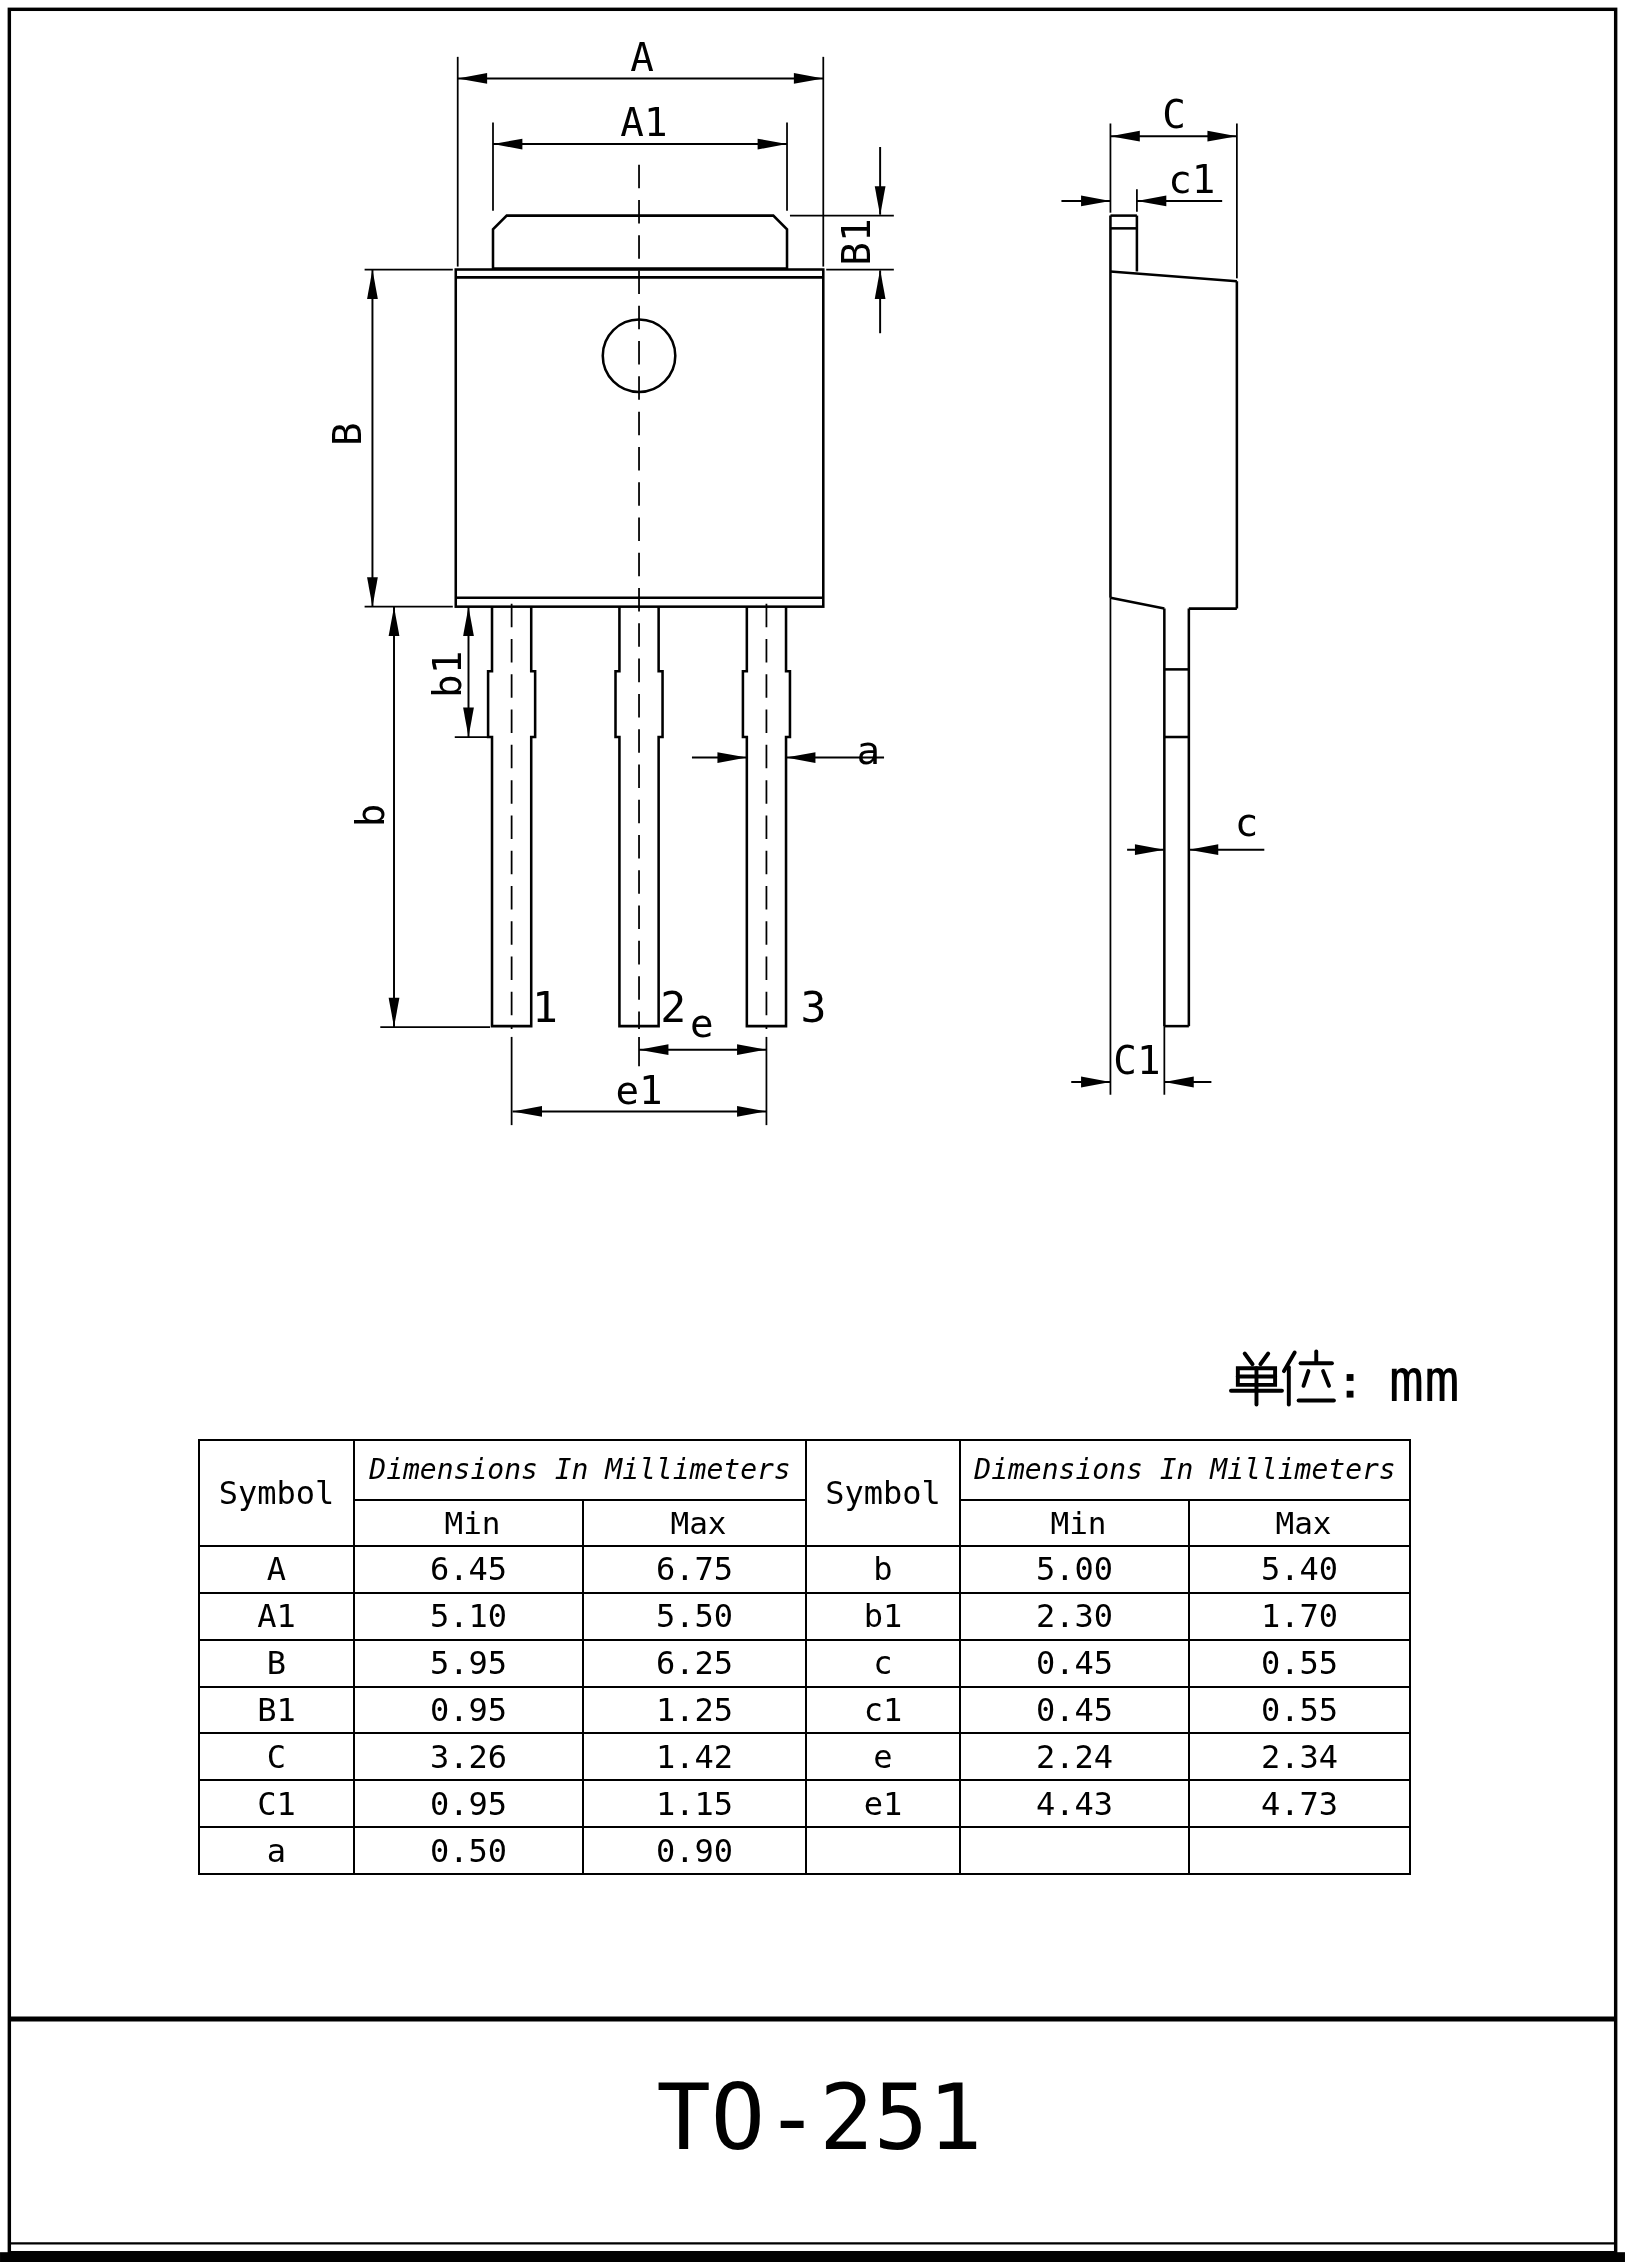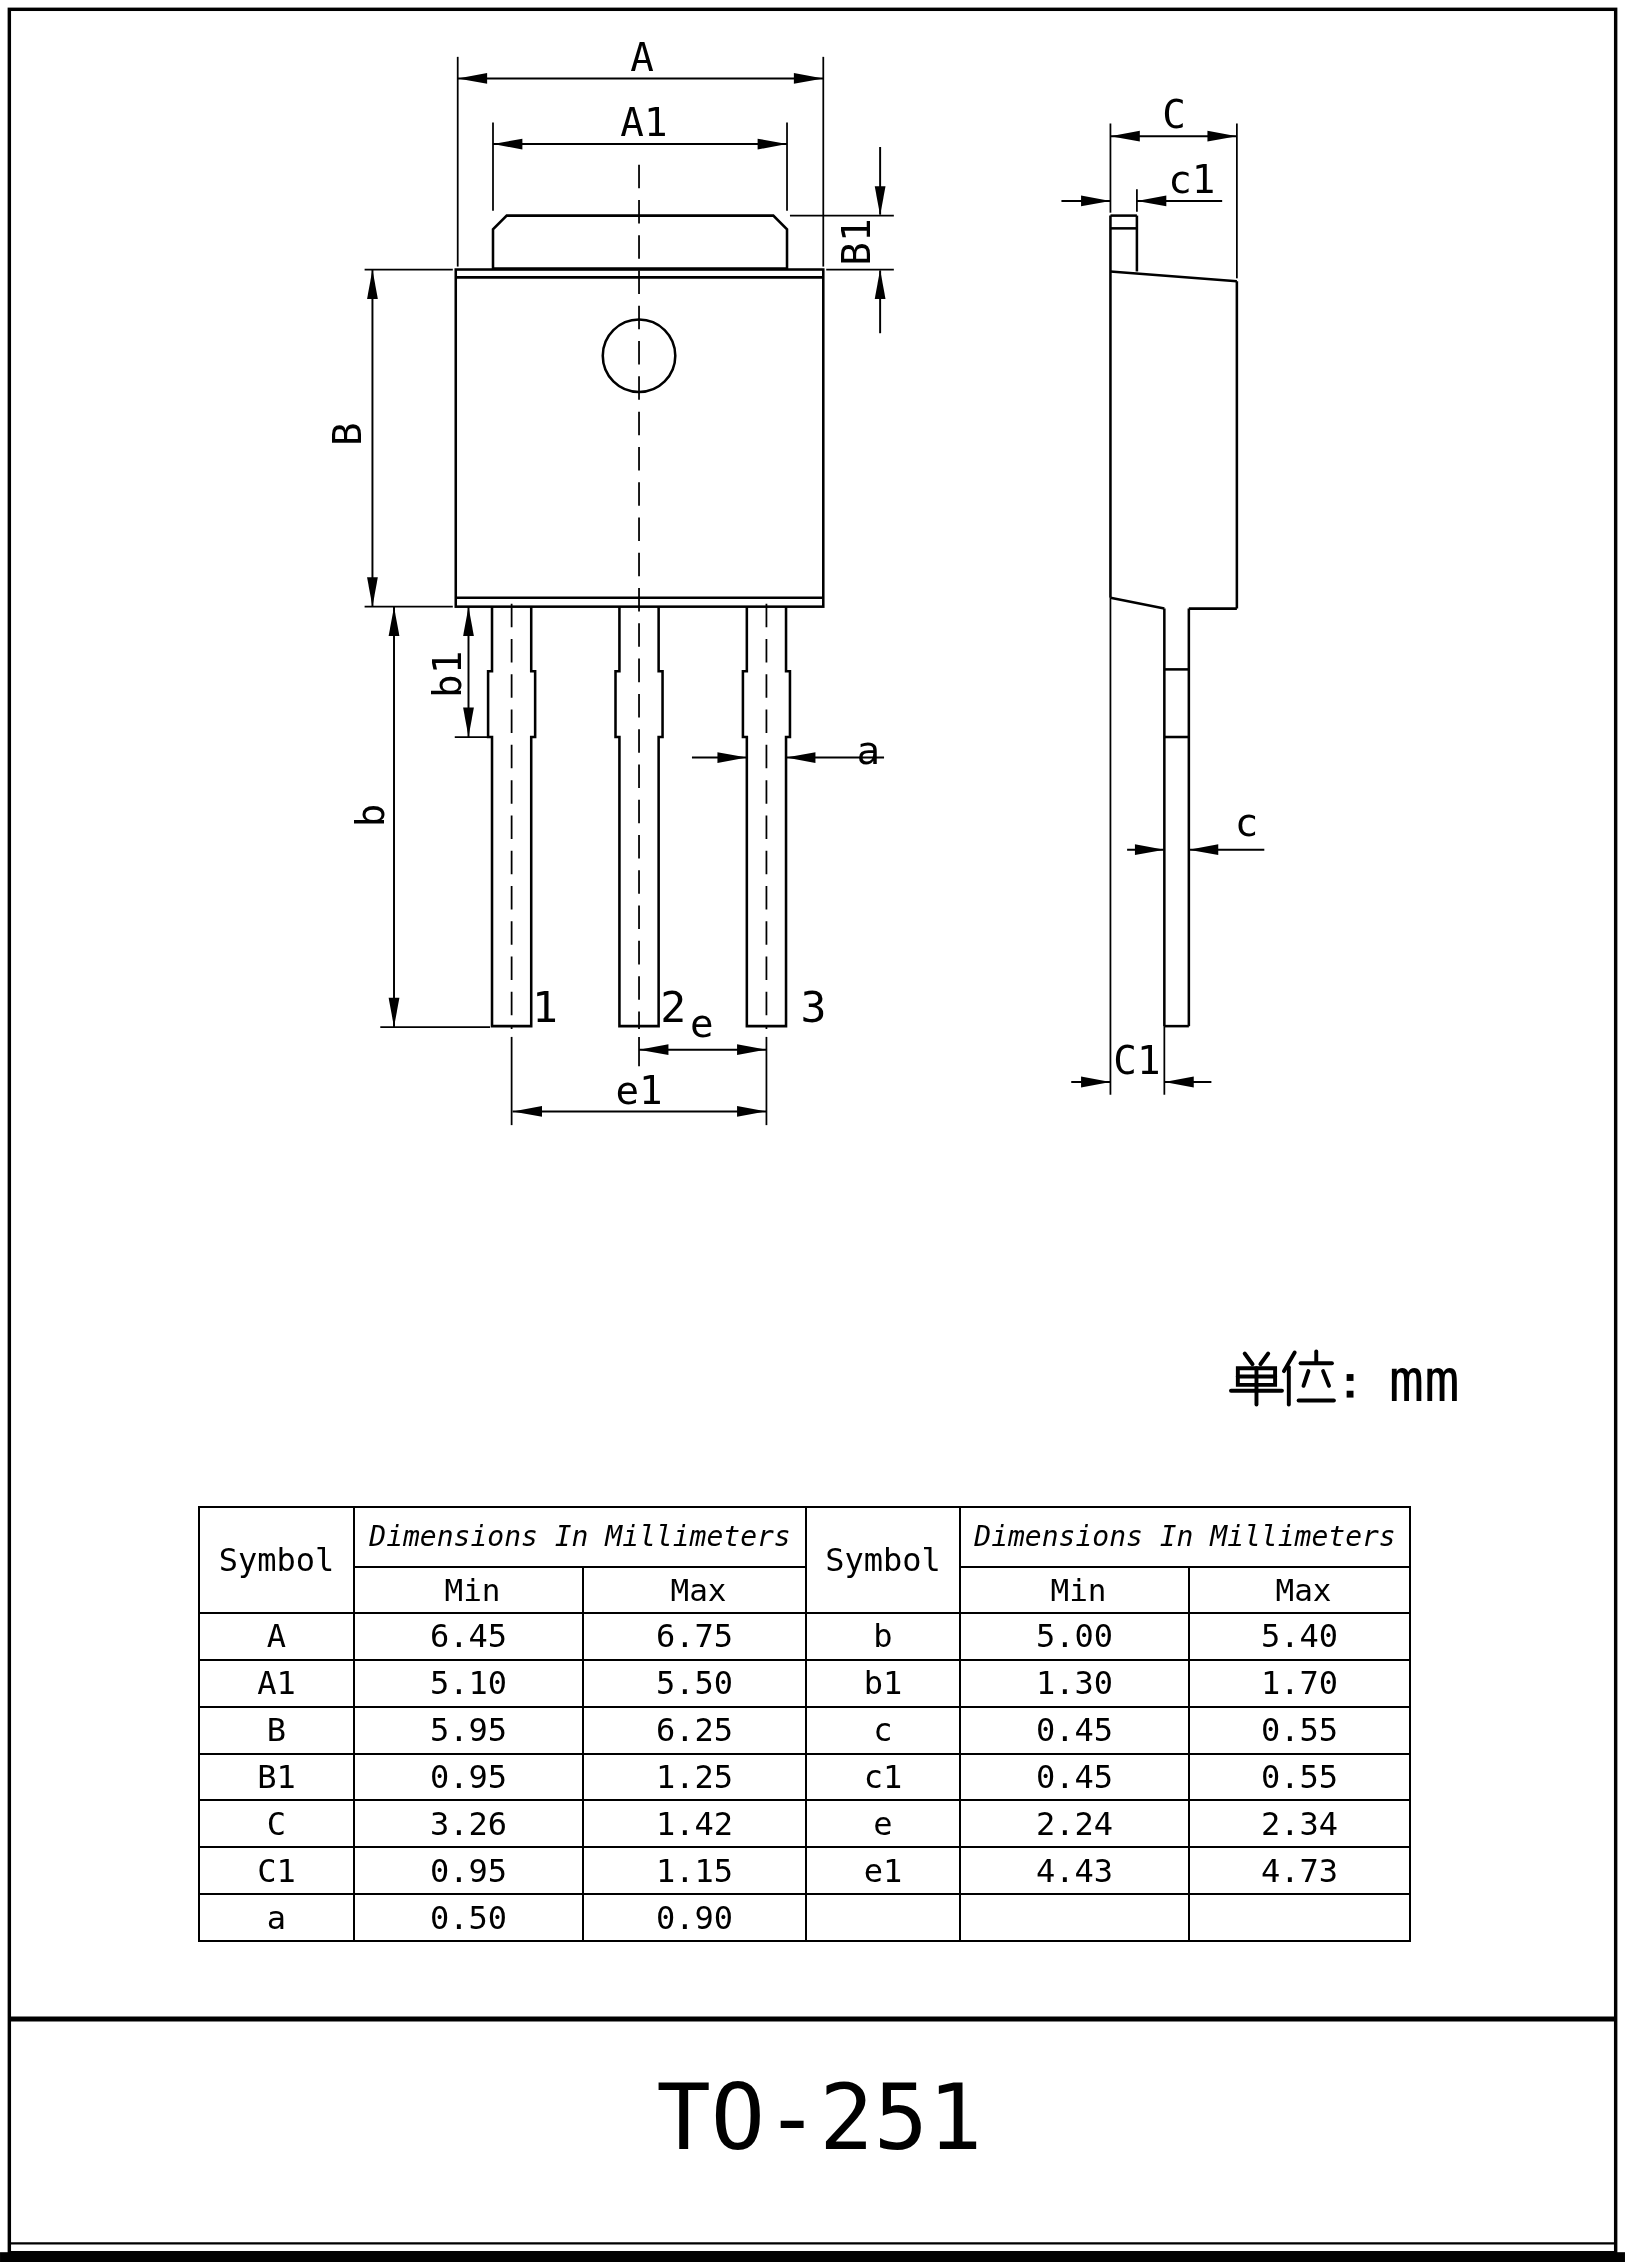--- a/index.html
+++ b/index.html
@@ -1,20 +1,20 @@
 <!DOCTYPE html>
 <html><head>
 <meta charset="utf-8">
 <style>
   html,body{margin:0;padding:0;background:#e8e8e8;}
   .page{position:relative;width:1625px;height:2262px;background:#ffffff;margin:0 auto;
         font-family:"DejaVu Sans Mono","Liberation Mono",monospace;color:#000;}
   .page svg{position:absolute;left:0;top:0;width:1625px;height:2262px;}
   svg text{font-family:"DejaVu Sans Mono","Liberation Mono",monospace;fill:#000;}
-  .dims-table{position:absolute;left:198px;top:1506px;width:1211px;height:436px;
+  .dims-table{position:absolute;left:198px;top:1439px;width:1211px;height:436px;
       border-collapse:collapse;table-layout:fixed;background:#fff;}
   .dims-table td,.dims-table th{border:2.9px solid #000;text-align:center;vertical-align:middle;
       font-weight:normal;padding:0;font-size:32px;line-height:1;overflow:hidden;}
   .dims-table .hdr-dims{font-size:28px;height:58px;font-style:italic;}
   .dims-table .hdr-minmax{font-size:31px;height:44px;padding-left:8px;}
   .dims-table td{height:44px;}
   .c-sym1{width:155px;} .c-min1{width:229px;} .c-max1{width:223px;}
   .c-sym2{width:154px;} .c-min2{width:229px;} .c-max2{width:221px;}
 </style>
 </head>
@@ -211,21 +211,21 @@
           <td>6.75</td>
           <td>b</td>
           <td>5.00</td>
           <td>5.40</td>
         </tr>
         <tr>
           <td>A1</td>
           <td>5.10</td>
           <td>5.50</td>
           <td>b1</td>
-          <td>1.30</td>
+          <td>2.30</td>
           <td>1.70</td>
         </tr>
         <tr>
           <td>B</td>
           <td>5.95</td>
           <td>6.25</td>
           <td>c</td>
           <td>0.45</td>
           <td>0.55</td>
         </tr>

